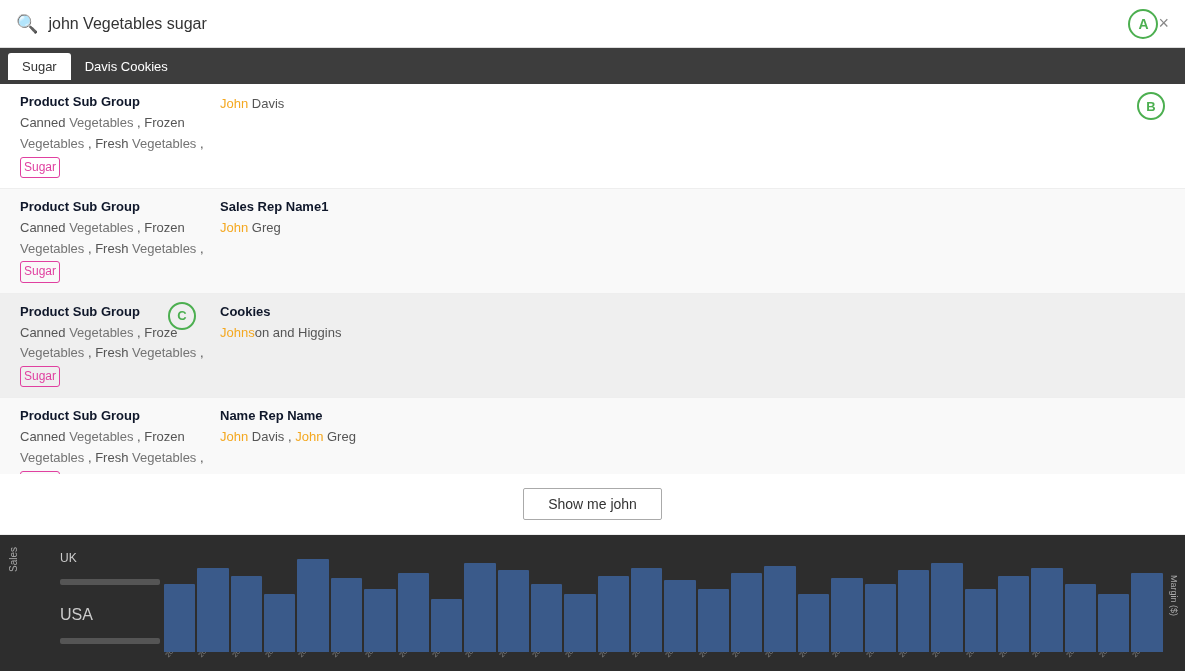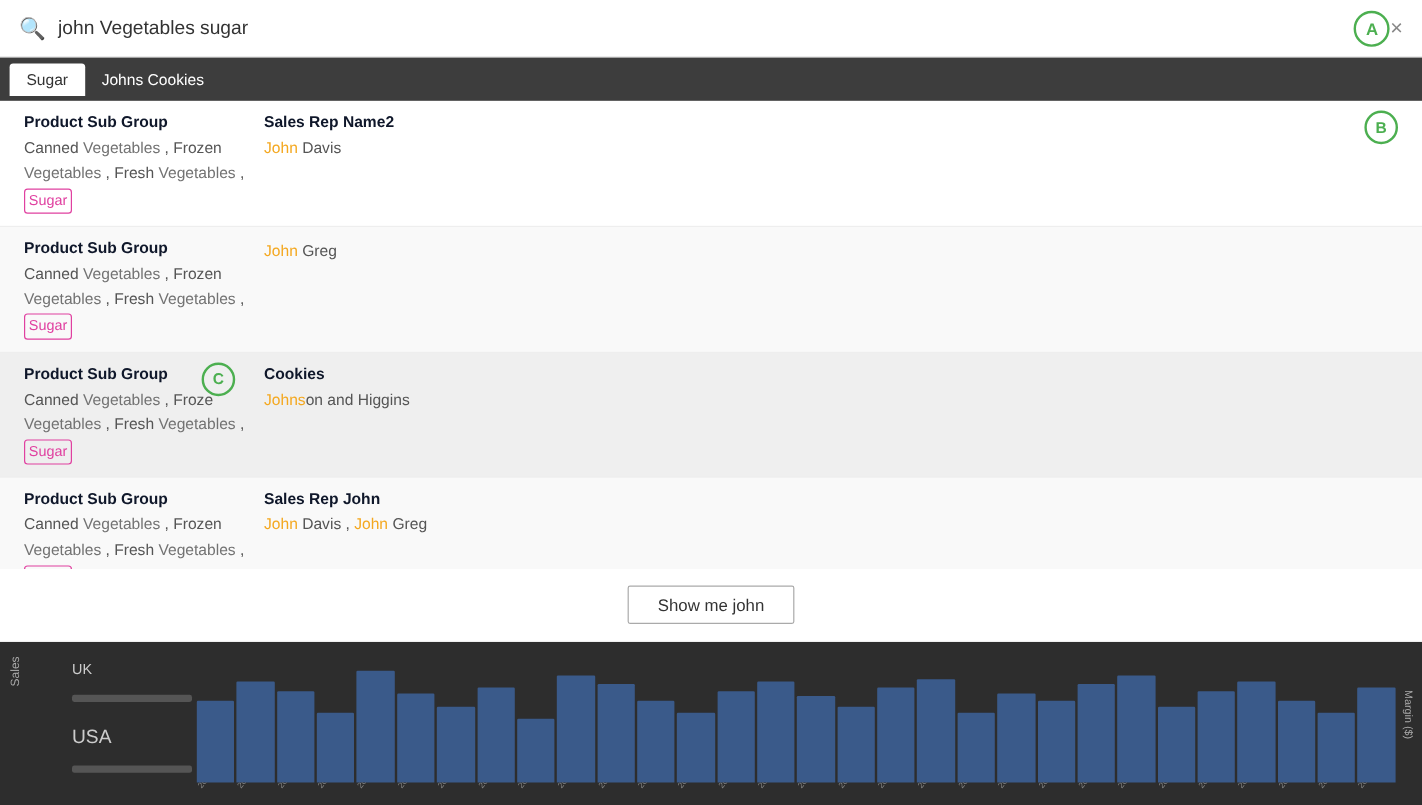--- a/index.html
+++ b/index.html
@@ -135,53 +135,53 @@
 
 <div class="search-bar">
   <span class="search-icon">🔍</span>
   <input class="search-input" type="text" value="john Vegetables sugar" style="">
   <div class="label-a">A</div>
   <button class="close-btn">×</button>
 </div>
 
 <div class="tabs">
   <div class="tab active">Sugar</div>
-  <div class="tab">Johns Cookies</div>
+  <div class="tab">Davis Cookies</div>
 </div>
 
 <div class="results">
 
   <div class="result-row">
     <div class="result-left">
       <div class="field-label">Product Sub Group</div>
       <div class="field-value">
         Canned <span class="highlight-veg">Vegetables</span> , Frozen
         <br><span class="highlight-veg">Vegetables</span> , Fresh <span class="highlight-veg">Vegetables</span> ,
         <br><span class="highlight-sugar">Sugar</span>
       </div>
     </div>
     <div class="result-right">
-      <div class="field-label">Sales Rep Name2</div>
       <div class="field-value">
         <span class="highlight-john">John</span> Davis
       </div>
     </div>
     <div class="label-b">B</div>
   </div>
 
   <div class="result-row">
     <div class="result-left">
       <div class="field-label">Product Sub Group</div>
       <div class="field-value">
         Canned <span class="highlight-veg">Vegetables</span> , Frozen
         <br><span class="highlight-veg">Vegetables</span> , Fresh <span class="highlight-veg">Vegetables</span> ,
         <br><span class="highlight-sugar">Sugar</span>
       </div>
     </div>
     <div class="result-right">
+      <div class="field-label">Sales Rep Name1</div>
       <div class="field-value">
         <span class="highlight-john">John</span> Greg
       </div>
     </div>
   </div>
 
   <div class="result-row" style="background:#efefef;">
     <div class="result-left">
       <div class="field-label">Product Sub Group</div>
       <div class="field-value">
@@ -202,21 +202,21 @@
   <div class="result-row">
     <div class="result-left">
       <div class="field-label">Product Sub Group</div>
       <div class="field-value">
         Canned <span class="highlight-veg">Vegetables</span> , Frozen
         <br><span class="highlight-veg">Vegetables</span> , Fresh <span class="highlight-veg">Vegetables</span> ,
         <br><span class="highlight-sugar">Sugar</span>
       </div>
     </div>
     <div class="result-right">
-      <div class="field-label">Sales Rep John</div>
+      <div class="field-label">Name Rep Name</div>
       <div class="field-value">
         <span class="highlight-john">John</span> Davis , <span class="highlight-john">John</span> Greg
       </div>
     </div>
   </div>
 
 </div>
 
 <div class="show-more-container">
   <button class="show-more-btn">Show me john</button>

